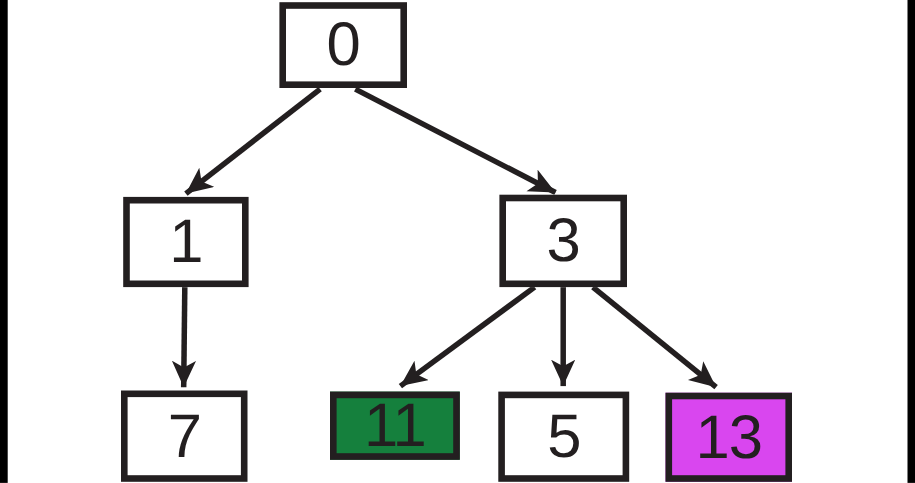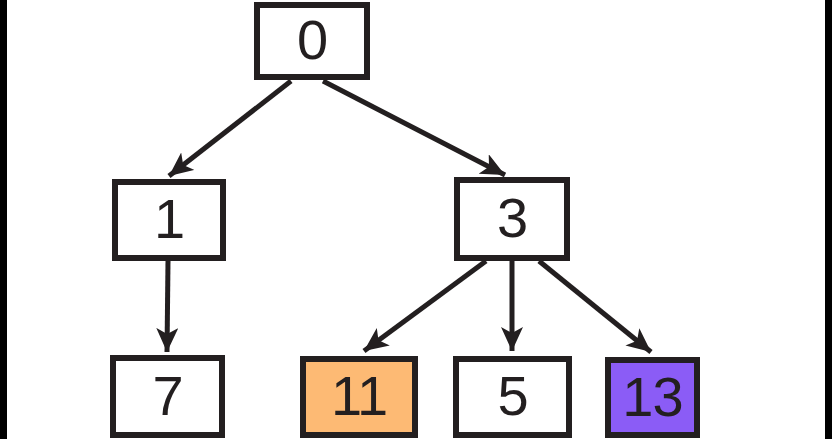--- a/index.html
+++ b/index.html
@@ -74,26 +74,26 @@
       </div>
       <div class="node" style="left: 112px; top: 179px; width: 114px; height: 82px; border-color: rgb(35, 31, 32); background: rgb(255, 255, 255);">
         <span class="label">1</span>
       </div>
       <div class="node" style="left: 454px; top: 177px; width: 116px; height: 84px; border-color: rgb(35, 31, 32); background: rgb(255, 255, 255);">
         <span class="label">3</span>
       </div>
       <div class="node" style="left: 110px; top: 355px; width: 115px; height: 83px; border-color: rgb(35, 31, 32); background: rgb(255, 255, 255);">
         <span class="label">7</span>
       </div>
-      <div class="node" style="left: 300px; top: 356px; width: 118px; height: 82px; border-color: rgb(35, 31, 32); background: #fdba74;">
+      <div class="node" style="left: 300px; top: 356px; width: 118px; height: 62px; border-color: rgb(35, 31, 32); background: #15803d;">
         <span class="label">11</span>
       </div>
       <div class="node" style="left: 453px; top: 356px; width: 119px; height: 82px; border-color: rgb(35, 31, 32); background: rgb(255, 255, 255);">
         <span class="label">5</span>
       </div>
-      <div class="node" style="left: 605px; top: 357px; width: 95px; height: 81px; border-color: rgb(35, 31, 32); background: #8b5cf6;">
+      <div class="node" style="left: 605px; top: 357px; width: 115px; height: 81px; border-color: rgb(35, 31, 32); background: #d946ef;">
         <span class="label">13</span>
       </div>
     </div>
 
   <div class="bar bar-left" style="width: 7px; background: rgb(0, 0, 0);"></div>
   <div class="bar bar-right" style="width: 7px; background: rgb(0, 0, 0);"></div>
 </div>
 
 </body></html>

